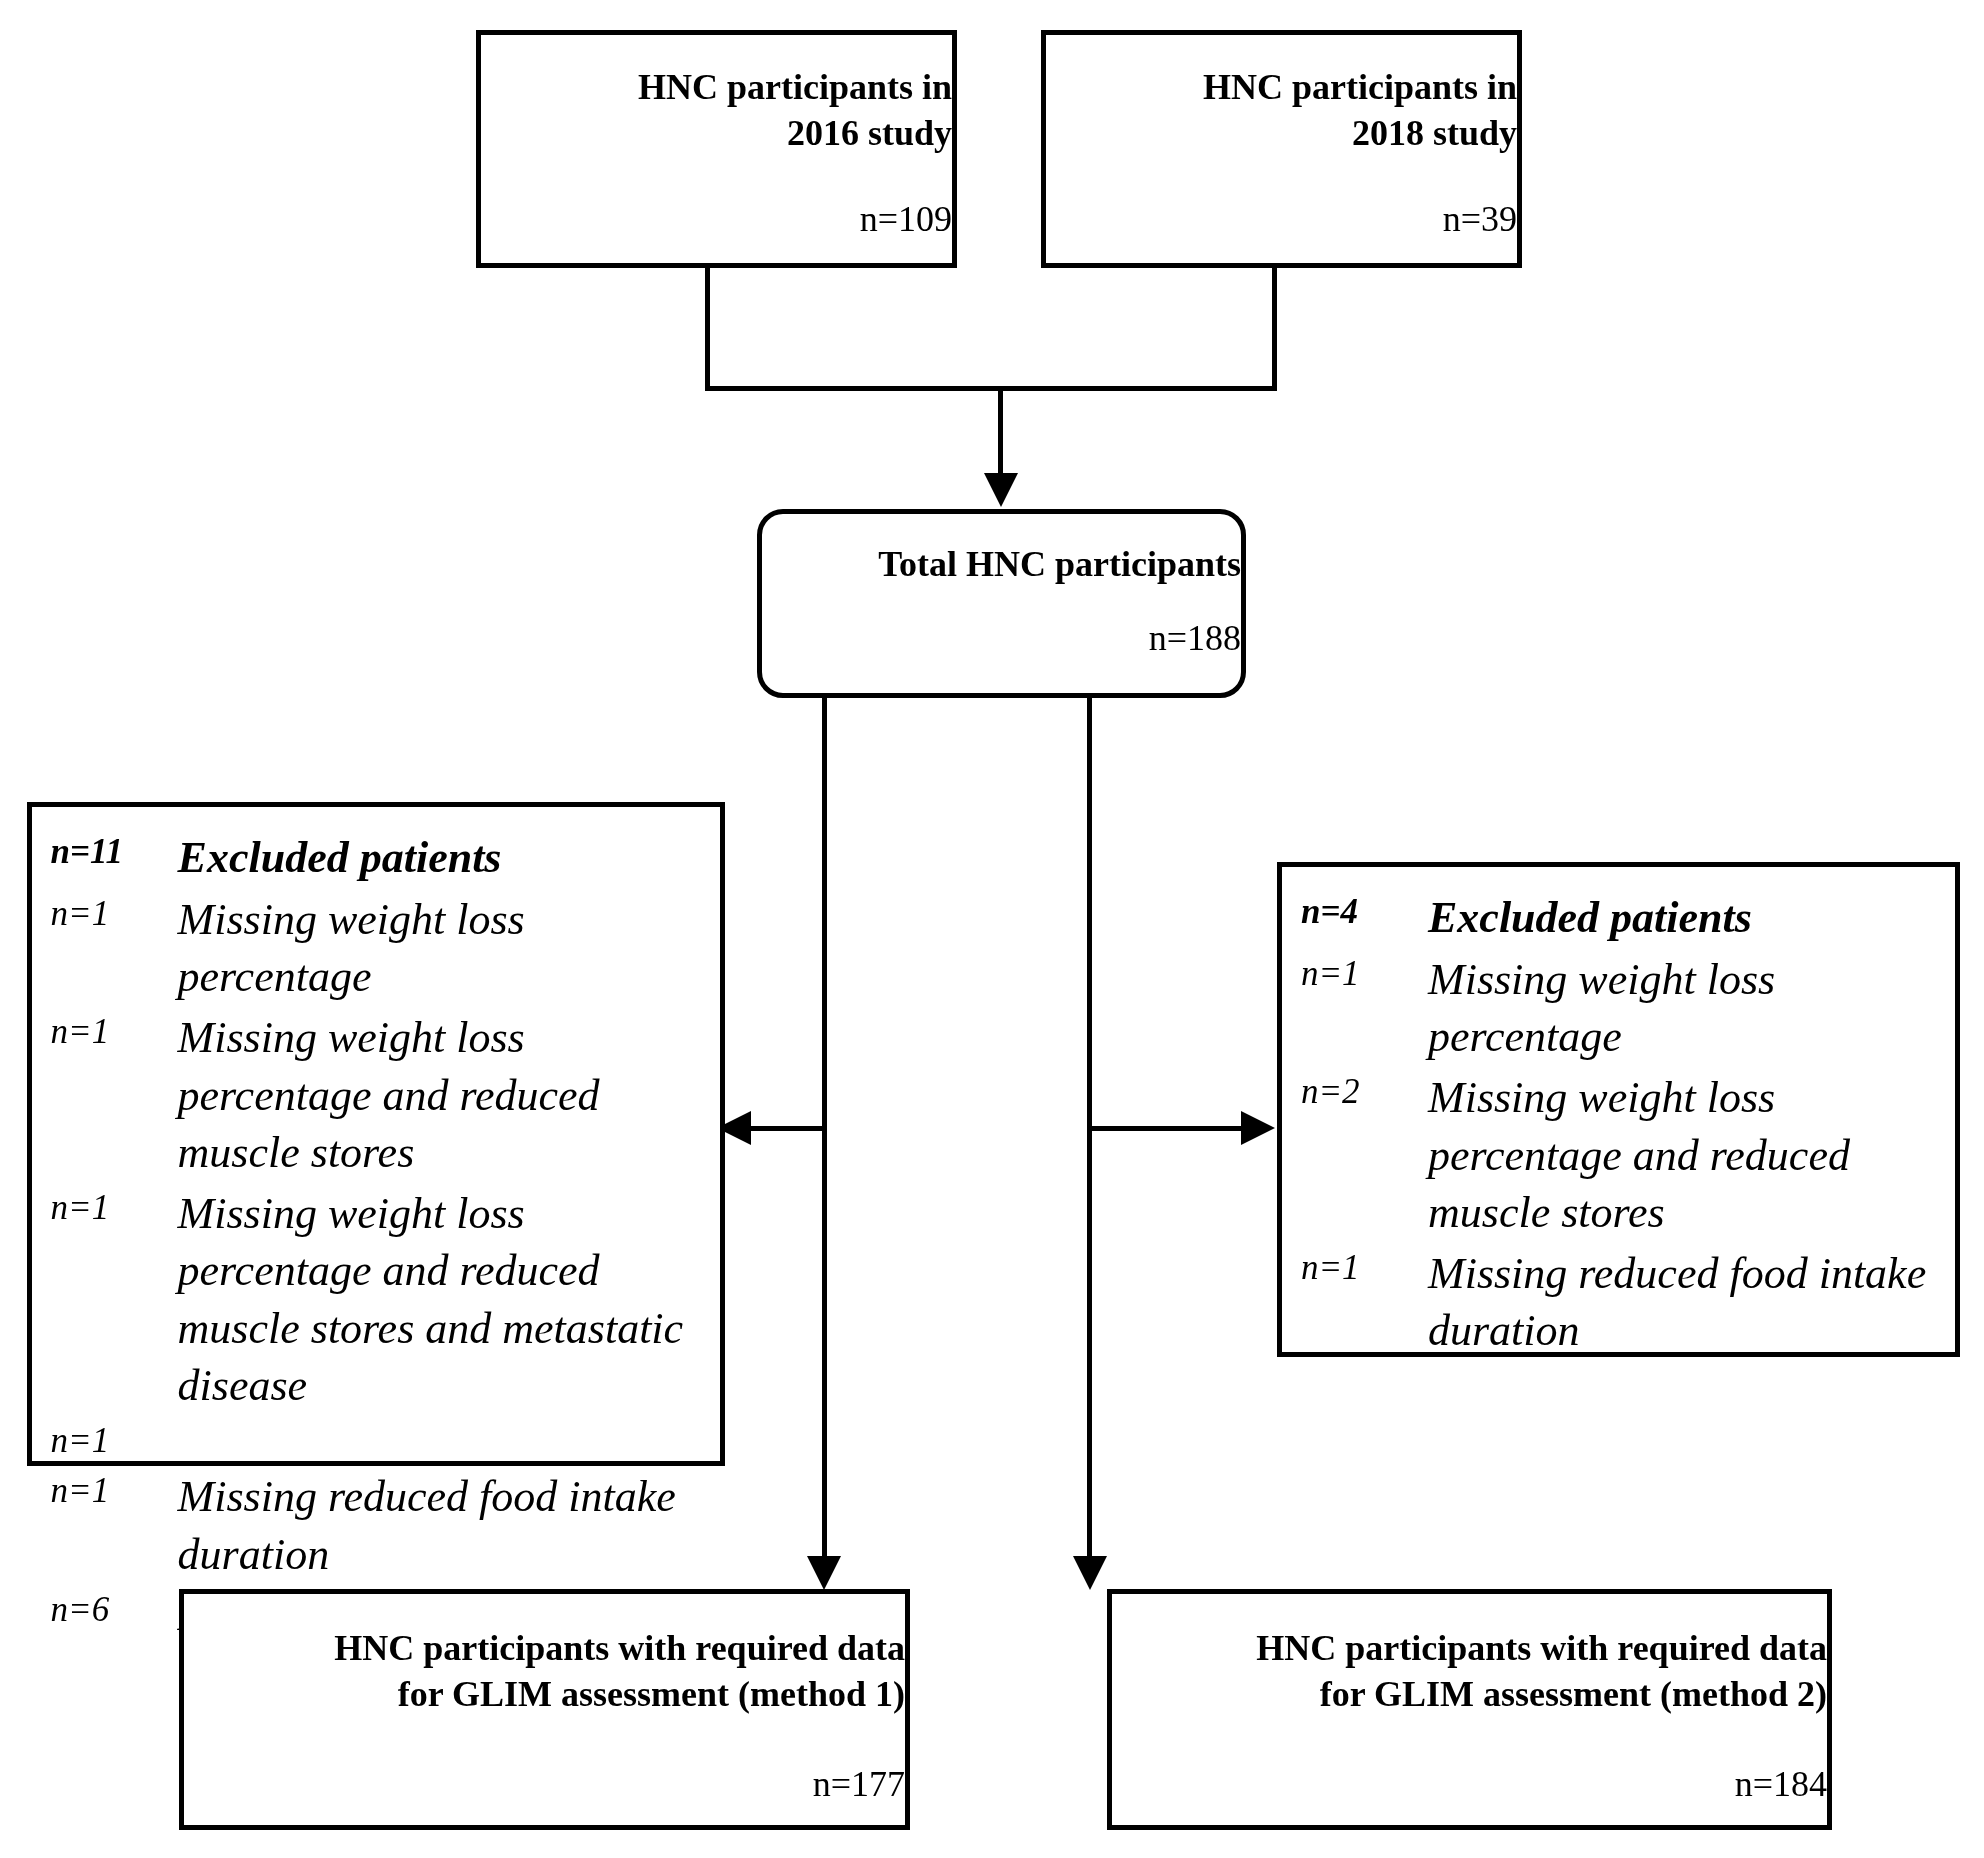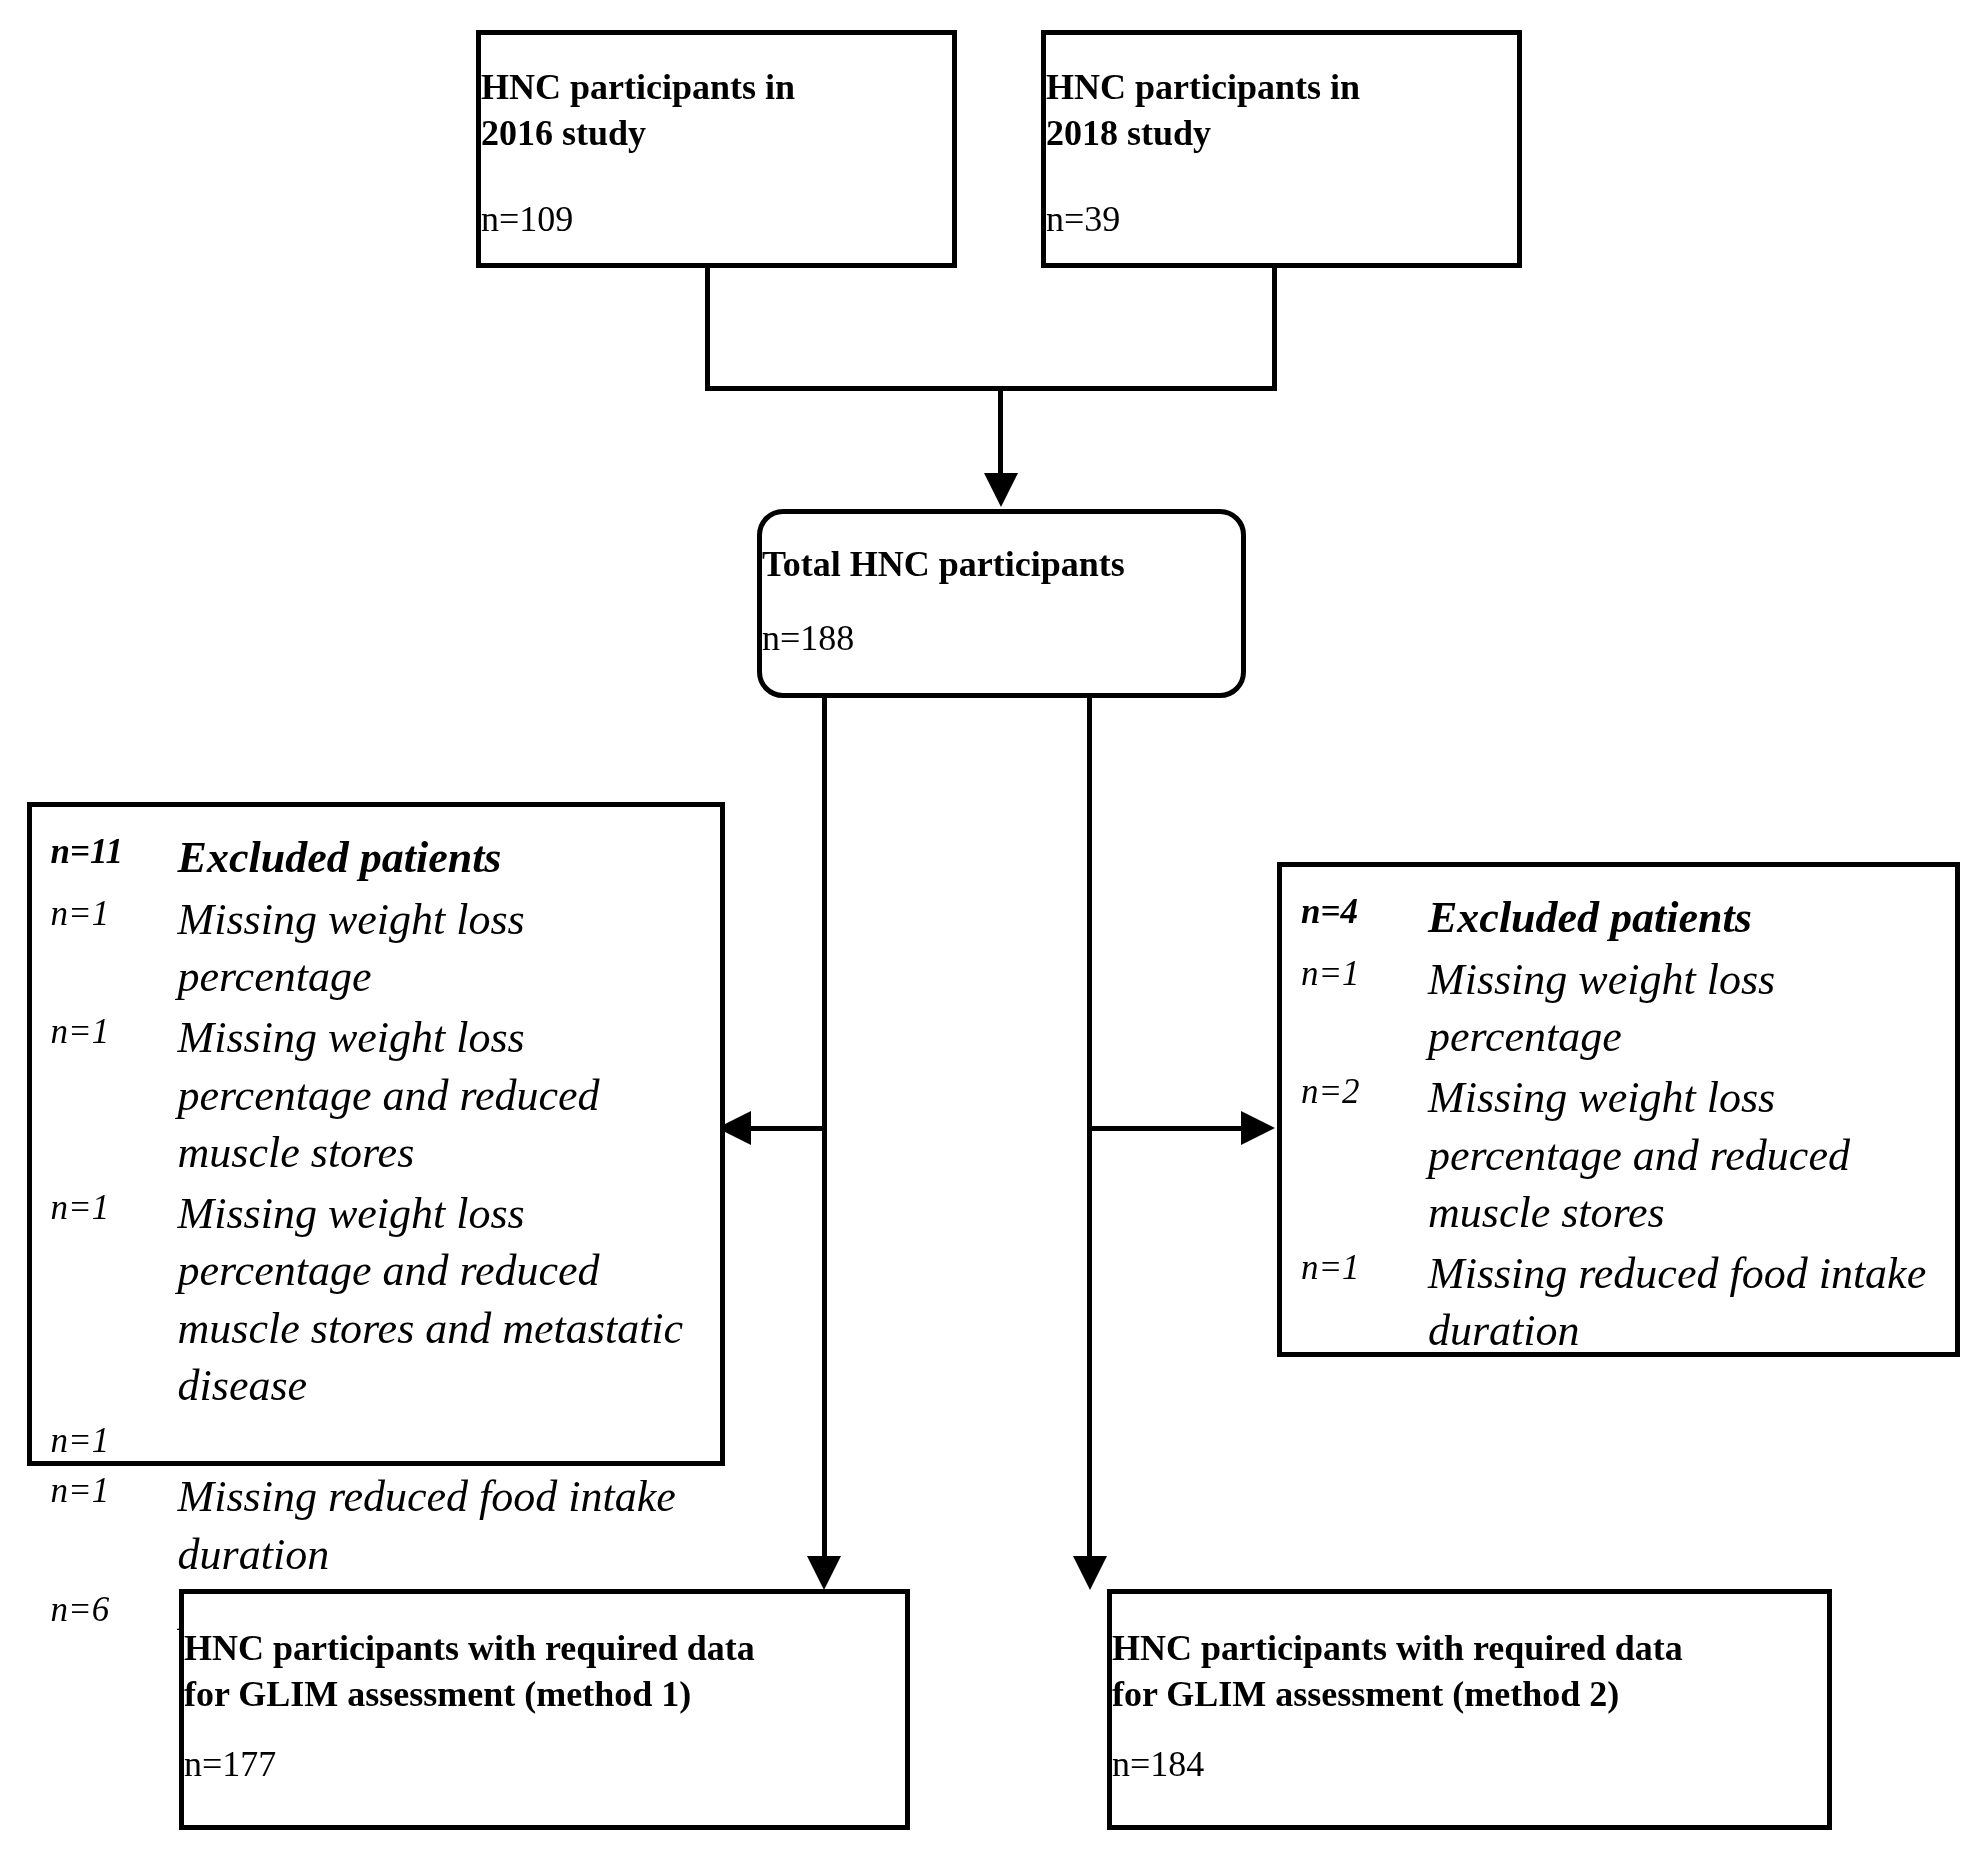--- a/index.html
+++ b/index.html
@@ -17,21 +17,21 @@
     color: #000000;
     overflow: hidden;
   }
   .box {
     position: absolute;
     box-sizing: border-box;
     border: 5.2px solid #000000;
     background: #ffffff;
     display: flex;
     flex-direction: column;
-    align-items: flex-start;
+    align-items: flex-end;
     justify-content: flex-start;
   }
   .box .line {
     font-size: 36px;
     font-weight: bold;
     line-height: 1.28;
     text-align: center;
     white-space: nowrap;
   }
   .box .nline {
@@ -47,21 +47,21 @@
   #box-2018 { left: 1041px; top: 29.5px; width: 481px; height: 238px; padding-top: 29.5px; }
   #box-2016 .nline, #box-2018 .nline { margin-top: 40px; }
 
   
   #box-total { left: 757px; top: 509px; width: 489px; height: 189px; padding-top: 26.6px; border-radius: 26px; }
   #box-total .nline { margin-top: 28px; }
 
   
   #box-result-1 { left: 179px;  top: 1589px; width: 731px; height: 241px; padding-top: 31px; }
   #box-result-2 { left: 1107px; top: 1589px; width: 725px; height: 241px; padding-top: 31px; }
-  #box-result-1 .nline, #box-result-2 .nline { margin-top: 24px; }
+  #box-result-1 .nline, #box-result-2 .nline { margin-top: 44px; }
 
   
   .excl-box {
     position: absolute;
     box-sizing: border-box;
     border: 5.2px solid #000000;
     background: #ffffff;
     padding: 22px 19px 14.8px 19px;
   }
   #excl-left  { left: 26.6px;   top: 802px; width: 698px;  height: 664px; }

